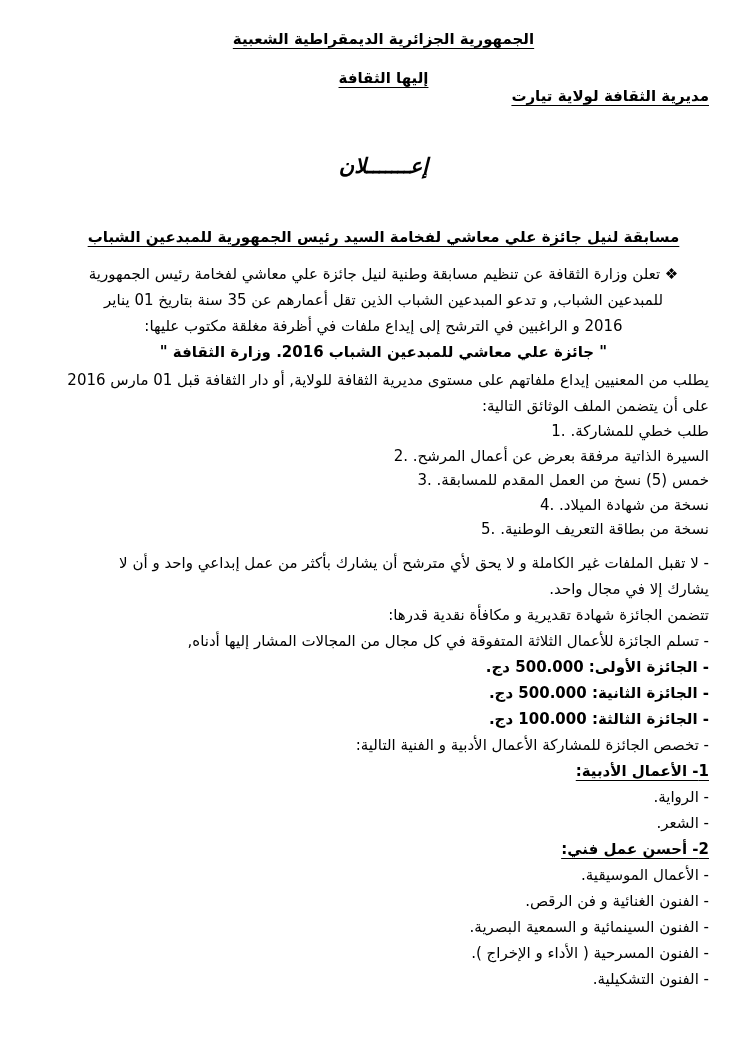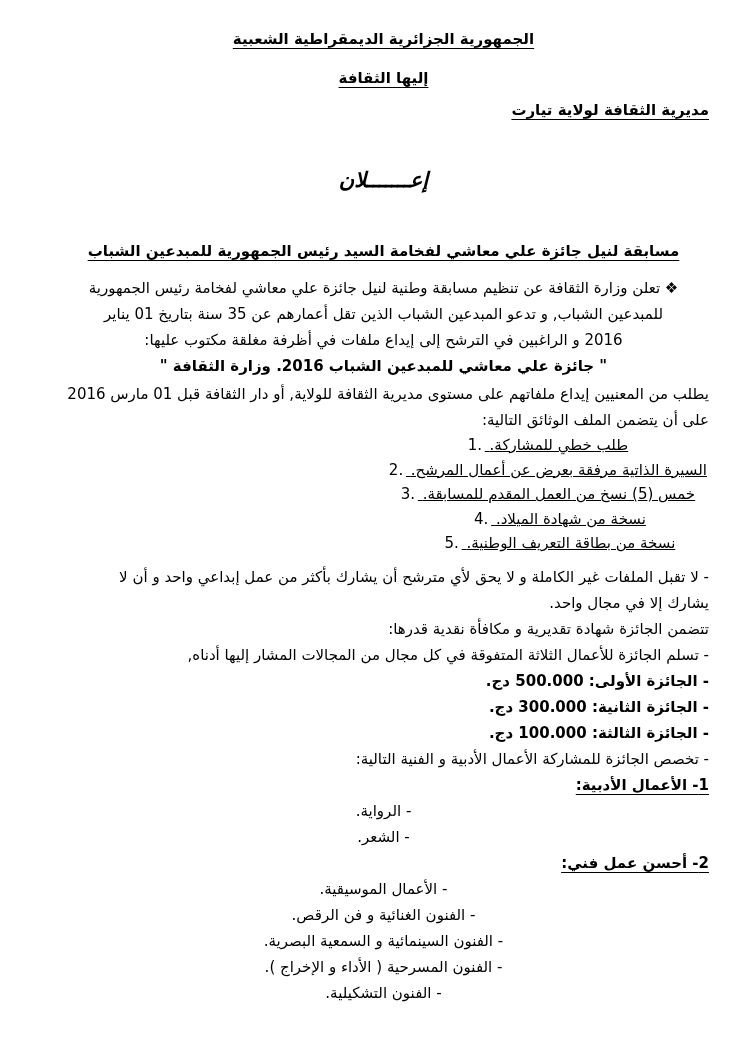--- a/index.html
+++ b/index.html
@@ -14,21 +14,21 @@
     overflow:hidden;
     box-sizing:border-box;
     padding:30px 40px 11px 58px;
   }
   .line{white-space:nowrap;}
   .rtl{direction:rtl;unicode-bidi:embed;}
   .u{text-decoration:underline;text-underline-offset:4px;}
 
   .hdr-republic{font-weight:bold;text-align:center;direction:rtl;}
   .hdr-ministry{font-weight:bold;text-align:center;direction:rtl;margin-top:21px;}
-  .hdr-directorate{font-weight:bold;text-align:right;direction:rtl;margin-top:14px;}
+  .hdr-directorate{font-weight:bold;text-align:right;direction:rtl;}
 
   .announce-word{
     margin-top:49px;
     text-align:center;
     font-family:"DejaVu Sans",sans-serif;
     font-style:italic;
     font-weight:bold;
     font-size:21px;
     letter-spacing:1px;
     direction:rtl;
@@ -42,28 +42,28 @@
   }
 
   .flow{margin-top:15px;line-height:26px;}
   .flow .line{direction:rtl;}
 
   .intro-line{text-align:center;}
   .envelope{text-align:center;font-weight:bold;}
 
   .submit-line{text-align:right;}
 
-  .doclist{line-height:24.6px;direction:ltr;text-align:center;padding-left:326px;text-decoration:underline;}
+  .doclist{line-height:24.6px;direction:ltr;text-align:right;padding-left:326px;}
   .doclist .num-item{white-space:nowrap;}
   .doclist .num{display:inline-block;min-width:20px;}
 
   .rule-line{text-align:right;}
   .prize-line{text-align:right;font-weight:bold;}
   .section-head{font-weight:bold;text-decoration:underline;text-underline-offset:4px;}
-  .cat-line{text-align:center;}
+  .cat-line{text-align:right;}
 </style>
 </head>
 <body>
 
 <div class="page">
 
   <div class="line hdr-republic u">الجمهورية الجزائرية الديمقراطية الشعبية</div>
   <div class="line hdr-ministry u">إليها الثقافة</div>
   <div class="line hdr-directorate u">مديرية الثقافة لولاية تيارت</div>
 
@@ -90,21 +90,21 @@
     <div class="num-item" style="padding-left:24px;"><span class="num">4.</span> <span class="rtl">نسخة من شهادة الميلاد.</span></div>
     <div class="num-item" style="padding-left:24px;"><span class="num">5.</span> <span class="rtl">نسخة من بطاقة التعريف الوطنية.</span></div>
   </div>
 
   <div class="flow" style="margin-top:8px;">
     <div class="line rule-line">- لا تقبل الملفات غير الكاملة و لا يحق لأي مترشح أن يشارك بأكثر من عمل إبداعي واحد و أن لا</div>
     <div class="line rule-line">يشارك إلا في مجال واحد.</div>
     <div class="line rule-line">تتضمن الجائزة شهادة تقديرية و مكافأة نقدية قدرها:</div>
     <div class="line rule-line">- تسلم الجائزة للأعمال الثلاثة المتفوقة في كل مجال من المجالات المشار إليها أدناه,</div>
     <div class="line prize-line">- الجائزة الأولى: 500.000 دج.</div>
-    <div class="line prize-line">- الجائزة الثانية: 300.000 دج.</div>
+    <div class="line prize-line">- الجائزة الثانية: 500.000 دج.</div>
     <div class="line prize-line">- الجائزة الثالثة: 100.000 دج.</div>
     <div class="line rule-line">- تخصص الجائزة للمشاركة الأعمال الأدبية و الفنية التالية:</div>
   </div>
 
   <div class="flow" style="margin-top:0;">
     <div class="line section-head">1- الأعمال الأدبية:</div>
     <div class="line cat-line">- الرواية.</div>
     <div class="line cat-line">- الشعر.</div>
   </div>
 

